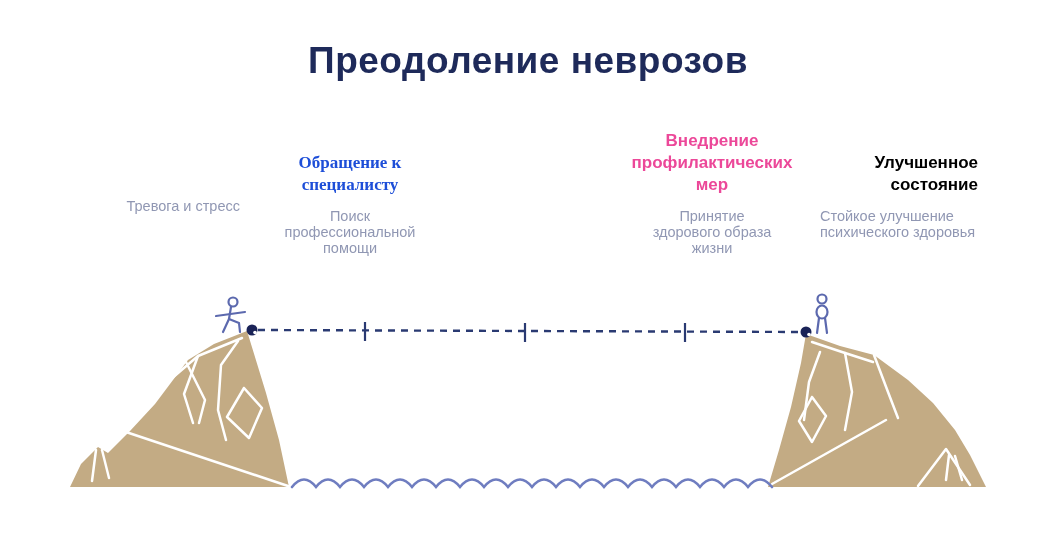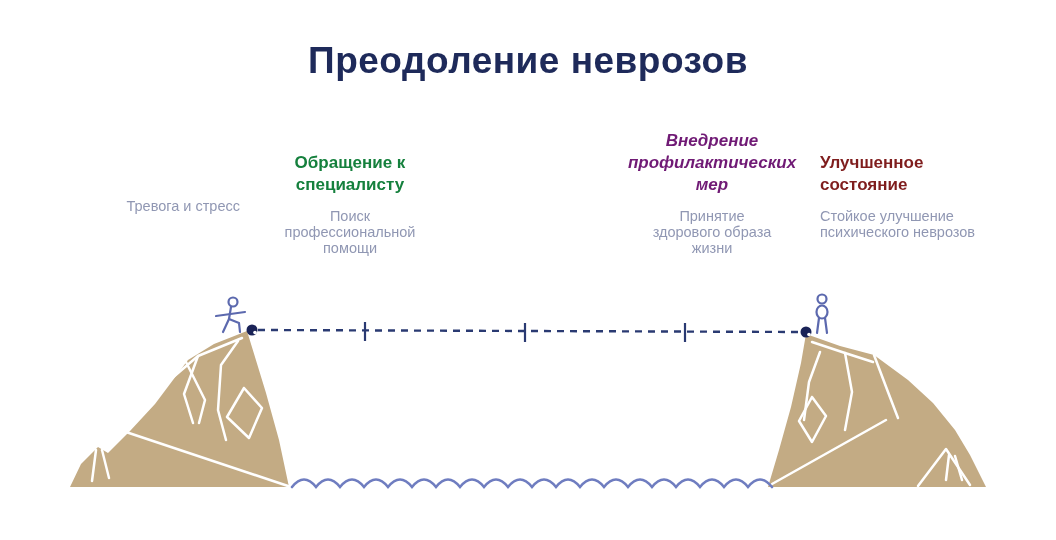--- a/index.html
+++ b/index.html
@@ -38,33 +38,33 @@
 
 <div class="canvas">
 
   <h1 class="title">Преодоление неврозов</h1>
 
   <div class="stage s1">
     <div class="stage-desc">Тревога и стресс</div>
   </div>
 
   <div class="stage s2">
-    <div class="stage-heading" style="color: #15803d;">Обращение к специалисту</div>
+    <div class="stage-heading" style="color: #1d4ed8; font-family: Liberation Serif, serif;">Обращение к специалисту</div>
     <div class="stage-desc">Поиск профессиональной помощи</div>
   </div>
 
 
   <div class="stage s4">
-    <div class="stage-heading" style="color: #701a75; font-style: italic;">Внедрение профилактических мер</div>
+    <div class="stage-heading" style="color: #ec4899;">Внедрение профилактических мер</div>
     <div class="stage-desc">Принятие здорового образа жизни</div>
   </div>
 
   <div class="stage s5">
-    <div class="stage-heading" style="color: #7f1d1d;">Улучшенное состояние</div>
-    <div class="stage-desc">Стойкое улучшение психического неврозов</div>
+    <div class="stage-heading" style="color: #000000; text-align: right;">Улучшенное состояние</div>
+    <div class="stage-desc">Стойкое улучшение психического здоровья</div>
   </div>
 
   <svg class="scene" viewBox="0 0 1056 540" aria-hidden="true">
 
     <g>
       <polygon class="cliff" points="247,331 266,393 279,440 289,487 70,487 81,464 98,447 108,453 130,431 155,404 188,360 214,344"></polygon>
       <polyline class="facet" points="242,338 198,356 171,379"></polyline>
       <polyline class="facet" points="198,356 184,394 193,423"></polyline>
       <polyline class="facet" points="238,341 221,365 218,410 226,440"></polyline>
       <polyline class="facet" points="186,362 205,400 199,423"></polyline>

